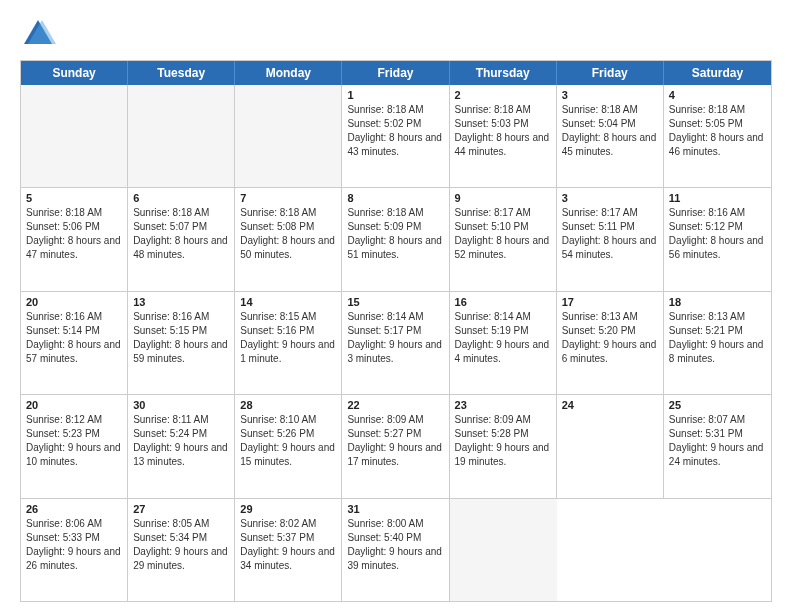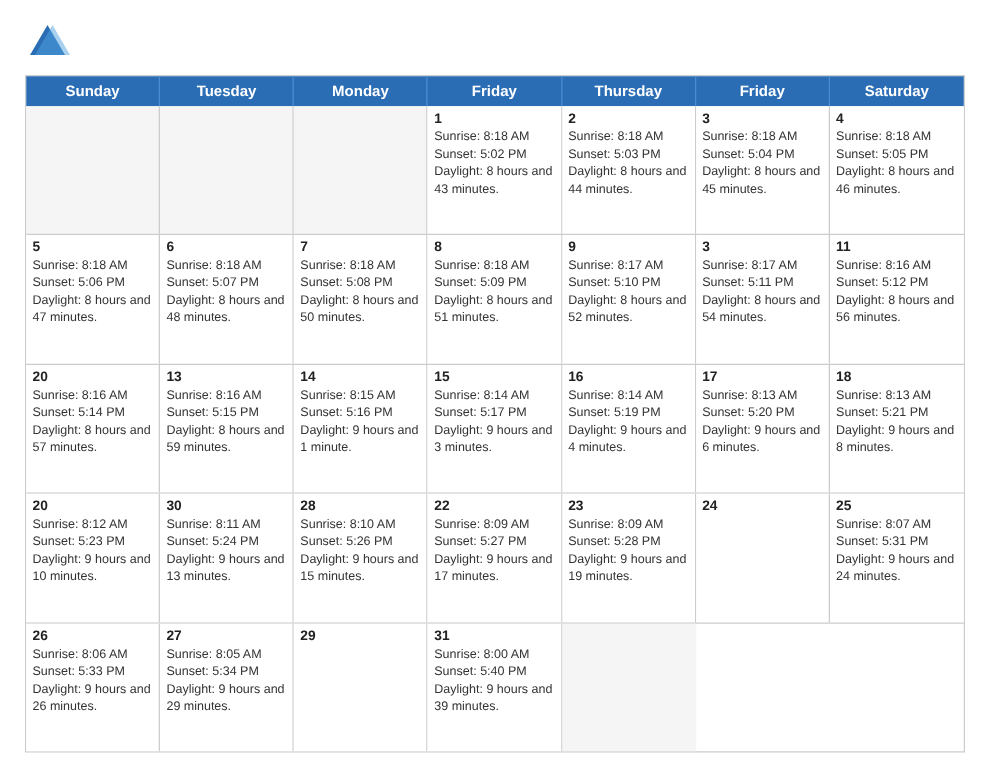--- a/index.html
+++ b/index.html
@@ -262,20 +262,21 @@
           <div class="cal-cell">
             <div class="day-number">26</div>
             <div class="day-info">Sunrise: 8:06 AM<br>Sunset: 5:33 PM<br>Daylight: 9 hours and 26 minutes.</div>
           </div>
           <div class="cal-cell">
             <div class="day-number">27</div>
             <div class="day-info">Sunrise: 8:05 AM<br>Sunset: 5:34 PM<br>Daylight: 9 hours and 29 minutes.</div>
           </div>
           <div class="cal-cell">
             <div class="day-number">29</div>
+            <div class="day-info">Sunrise: 8:02 AM<br>Sunset: 5:37 PM<br>Daylight: 9 hours and 34 minutes.</div>
           </div>
           <div class="cal-cell">
             <div class="day-number">31</div>
             <div class="day-info">Sunrise: 8:00 AM<br>Sunset: 5:40 PM<br>Daylight: 9 hours and 39 minutes.</div>
           </div>
           <div class="cal-cell empty"></div>
         </div>
       </div>
   </div>
 </div>

